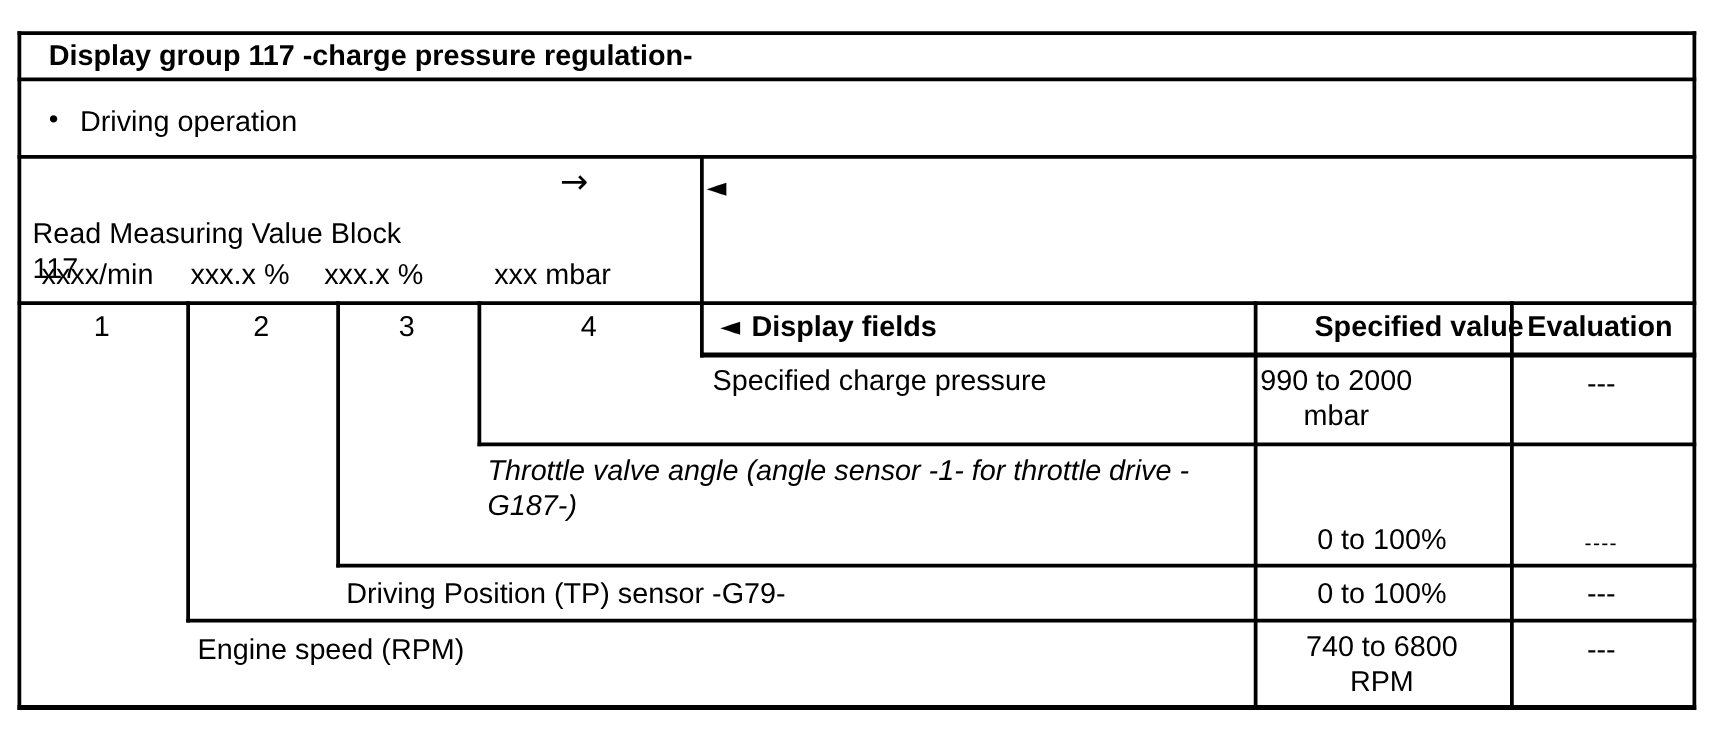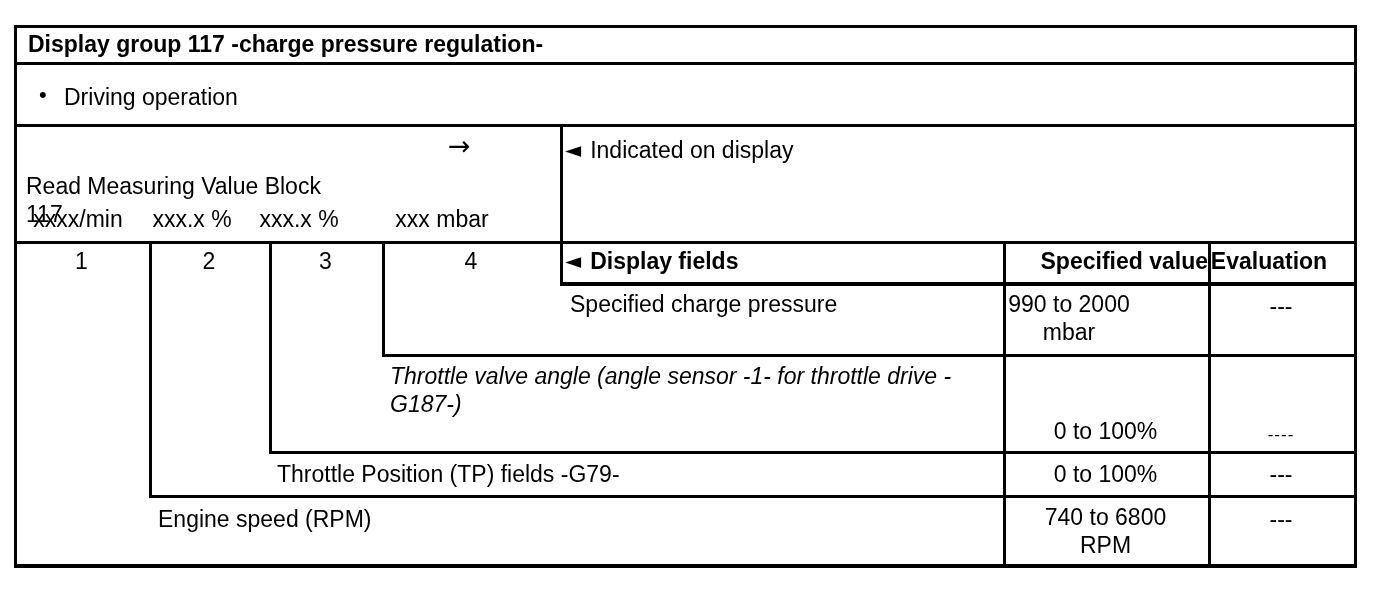--- a/index.html
+++ b/index.html
@@ -3,21 +3,21 @@
 <meta charset="utf-8">
 <style>
   html,body { margin:0; padding:0; background:#ffffff; }
   .page {
     position:relative; width:1376px; height:594px; background:#ffffff;
     font-family:"Liberation Sans","DejaVu Sans",sans-serif;
     color:#000; font-size:23px; overflow:hidden;
   }
   .line { position:absolute; background:#000000; }
   .txt  { position:absolute; white-space:pre-line; line-height:28px; }
-  .b    { font-weight:bold; }
+  .b    { font-weight:bold;margin-left:11px; }
   .ctr  { text-align:center; }
   .cc   { transform:translateX(-50%); }
   .with-tri { display:flex; align-items:center; }
   .tri  { font-size:21px; margin-right:9px; font-family:"DejaVu Sans",sans-serif; line-height:28px; }
   .arrow { font-size:27px; font-family:"DejaVu Sans",sans-serif; }
   .bullet { font-size:22px; }
   .dashes-small { font-size:17px; letter-spacing:1px; }
 </style>
 </head>
 <body>
@@ -47,21 +47,20 @@
 
   <span class="txt bullet" style="left:39px;top:81px;">•</span>
   <div class="txt" style="left:64px;top:83px;text-align:center;">Driving operation</div>
 
   <div class="txt" style="left:26px;top:136px;margin-top:36px;">Read Measuring Value Block
 117</div>
   <span class="txt arrow" style="left:448px;top:132px;">→</span>
 
   <div class="txt with-tri" style="left:565px;top:136px;">
     <span class="tri">◄</span>
-    <span>Indicated on display</span>
   </div>
 
   <div class="txt cc" style="left:78px;top:205px;">xxxx/min</div>
   <div class="txt cc" style="left:192px;top:205px;">xxx.x %</div>
   <div class="txt cc" style="left:299px;top:205px;">xxx.x %</div>
   <div class="txt cc" style="left:442px;top:205px;">xxx mbar</div>
 
   <div class="txt ctr" style="left:14px;top:247px;width:135px;">1</div>
   <div class="txt ctr" style="left:149px;top:247px;width:120px;">2</div>
   <div class="txt ctr" style="left:269px;top:247px;width:113px;">3</div>
@@ -77,21 +76,21 @@
   <div class="txt" style="left:570px;top:290px;">Specified charge pressure</div>
   <div class="txt ctr" style="left:965px;top:290px;width:208px;">990 to 2000
 mbar</div>
   <div class="txt ctr" style="left:1208px;top:292px;width:146px;">---</div>
 
   <div class="txt" style="left:390px;top:362px;font-style:italic;">Throttle valve angle (angle sensor -1- for throttle drive -
 G187-)</div>
   <div class="txt ctr" style="left:1003px;top:417px;width:205px;">0 to 100%</div>
   <div class="txt ctr dashes-small" style="left:1208px;top:421px;width:146px;">----</div>
 
-  <div class="txt" style="left:277px;top:460px;">Throttle Position (TP) fields -G79-</div>
+  <div class="txt" style="left:277px;top:460px;">Driving Position (TP) sensor -G79-</div>
   <div class="txt ctr" style="left:1003px;top:460px;width:205px;">0 to 100%</div>
   <div class="txt ctr" style="left:1208px;top:460px;width:146px;">---</div>
 
   <div class="txt" style="left:158px;top:505px;">Engine speed (RPM)</div>
   <div class="txt ctr" style="left:1003px;top:503px;width:205px;">740 to 6800
 RPM</div>
   <div class="txt ctr" style="left:1208px;top:505px;width:146px;">---</div>
 
 </div>
 

